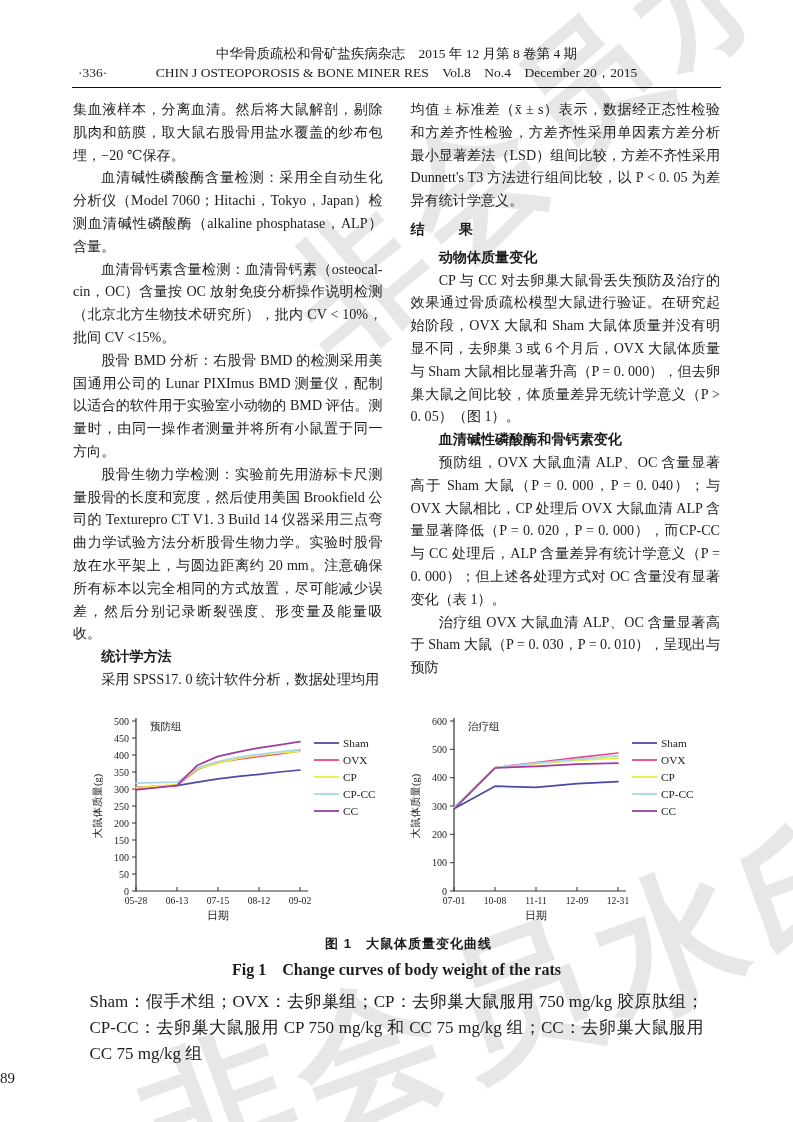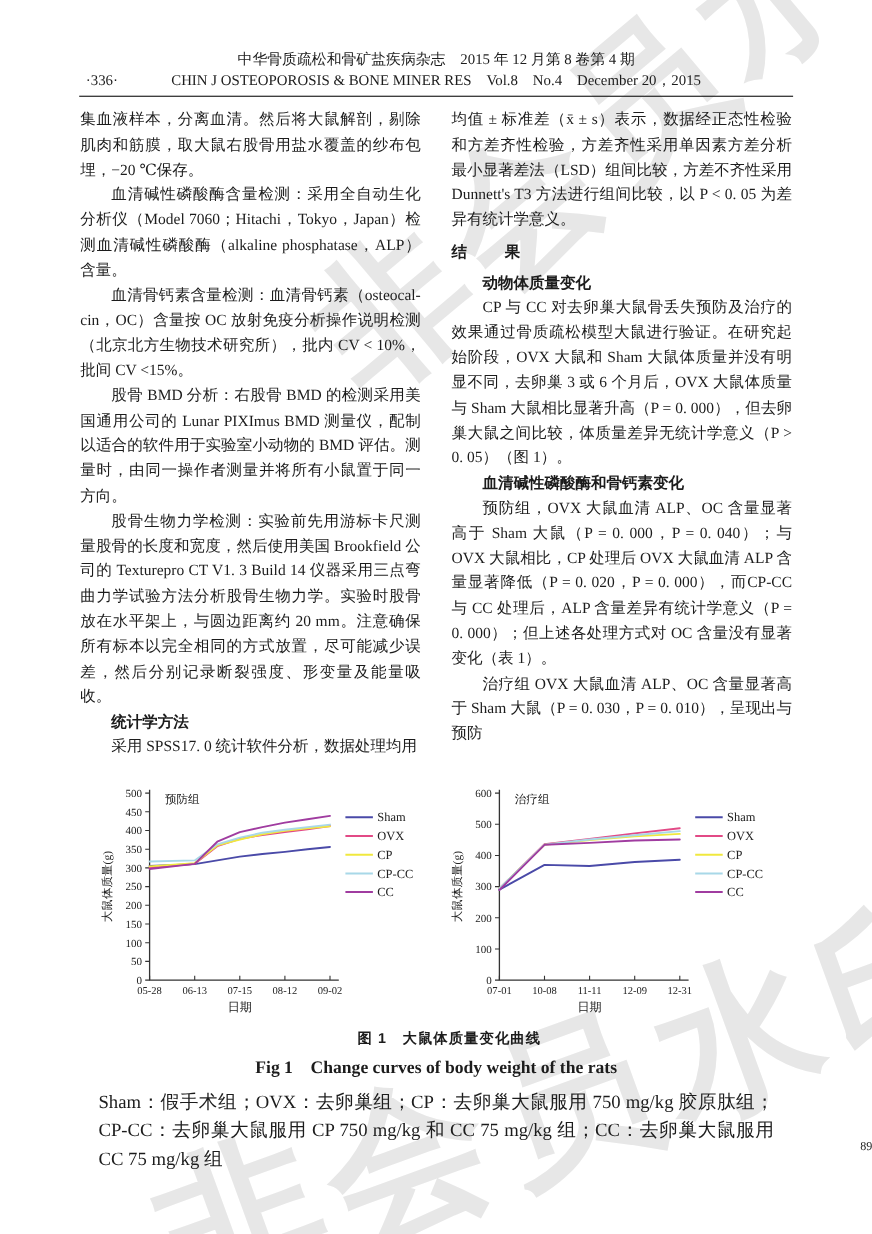--- a/index.html
+++ b/index.html
@@ -37,21 +37,21 @@
   .chart-box{width:300px;height:222px;}
   svg text{font-family:"Liberation Serif","DejaVu Serif",serif;fill:#222;}
   .fig-cap-cn{
     text-align:center;font-family:"Liberation Sans","DejaVu Sans",sans-serif;
     font-weight:bold;font-size:13px;margin-top:8px;letter-spacing:1px;padding-left:24px;
   }
   .fig-cap-en{text-align:center;font-weight:bold;font-size:16px;margin-top:7px;}
   .fig-note{
     width:614px;margin:8px auto 0 auto;font-size:17px;line-height:26px;text-align:justify;
   }
-  .footer{position:absolute;left:0;right:0;top:1036px;text-align:right;font-size:11px;z-index:2;}
+  .footer{position:absolute;left:0;right:0;top:1070px;text-align:left;font-size:15px;z-index:2;}
 </style>
 </head>
 <body>
 
 <div class="page">
 
   <div class="wm wm-top">非会员水印</div>
   <div class="wm wm-bottom">非会员水印</div>
 
   <div class="content">

